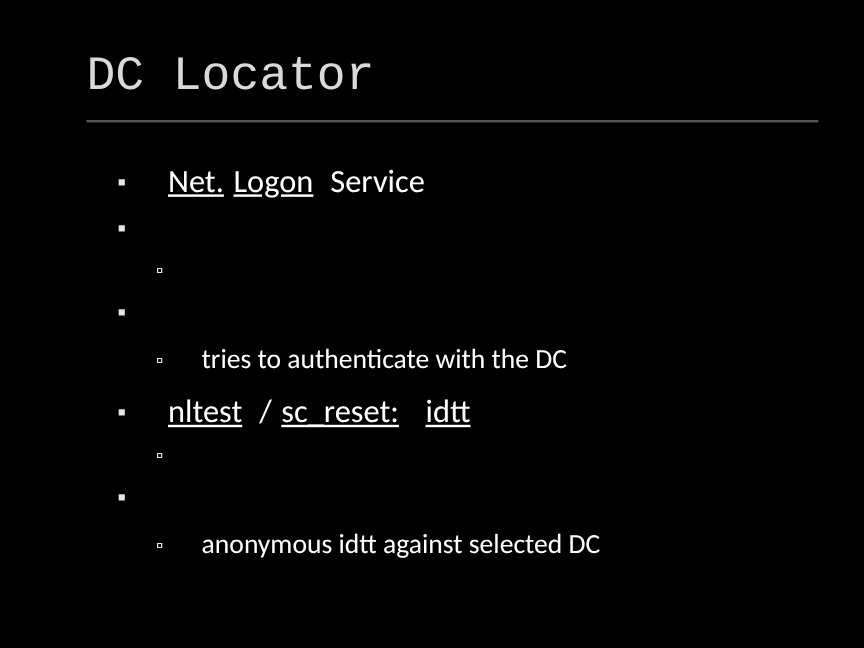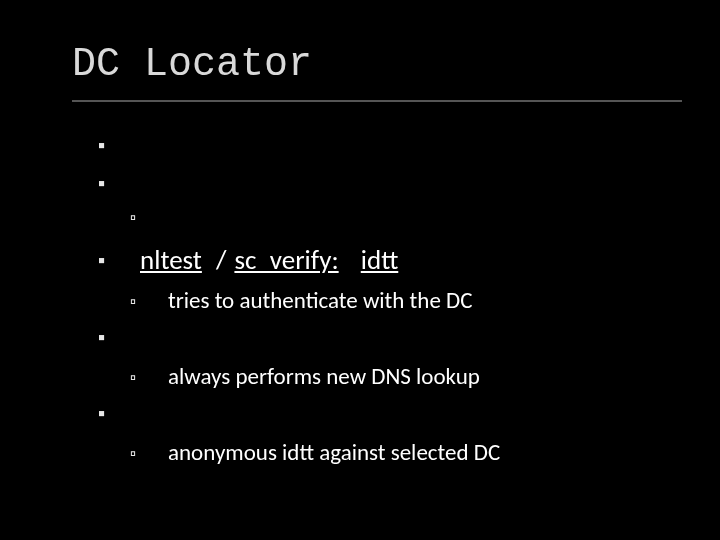--- a/index.html
+++ b/index.html
@@ -74,41 +74,41 @@
 </style>
 </head>
 <body>
 
 <div class="slide">
   <div class="title">DC Locator</div>
   <div class="title-underline"></div>
   <div class="content" id="content">
       <div class="l1">
         <span class="bullet">▪</span>
+        <span class="txt"><span class="part ul">Net.</span><span class="part ul">Logon</span><span class="part"> Service</span></span>
       </div>
       <div class="l1">
         <span class="bullet">▪</span>
       </div>
       <div class="l2">
         <span class="bullet">▫</span>
       </div>
       <div class="l1">
         <span class="bullet">▪</span>
-        <span class="txt"><span class="part ul">nltest</span><span class="part"> /</span><span class="part ul">sc_verify:</span><span class="part"> </span><span class="part ul">idtt</span></span>
       </div>
       <div class="l2">
         <span class="bullet">▫</span>
         <span class="txt"><span class="part">tries to authenticate with the DC</span></span>
       </div>
       <div class="l1">
         <span class="bullet">▪</span>
+        <span class="txt"><span class="part ul">nltest</span><span class="part"> /</span><span class="part ul">sc_reset:</span><span class="part"> </span><span class="part ul">idtt</span></span>
       </div>
       <div class="l2">
         <span class="bullet">▫</span>
-        <span class="txt"><span class="part">always performs new DNS lookup</span></span>
       </div>
       <div class="l1">
         <span class="bullet">▪</span>
       </div>
       <div class="l2">
         <span class="bullet">▫</span>
         <span class="txt"><span class="part">anonymous idtt against selected DC</span></span>
       </div>
     </div>
 </div>

